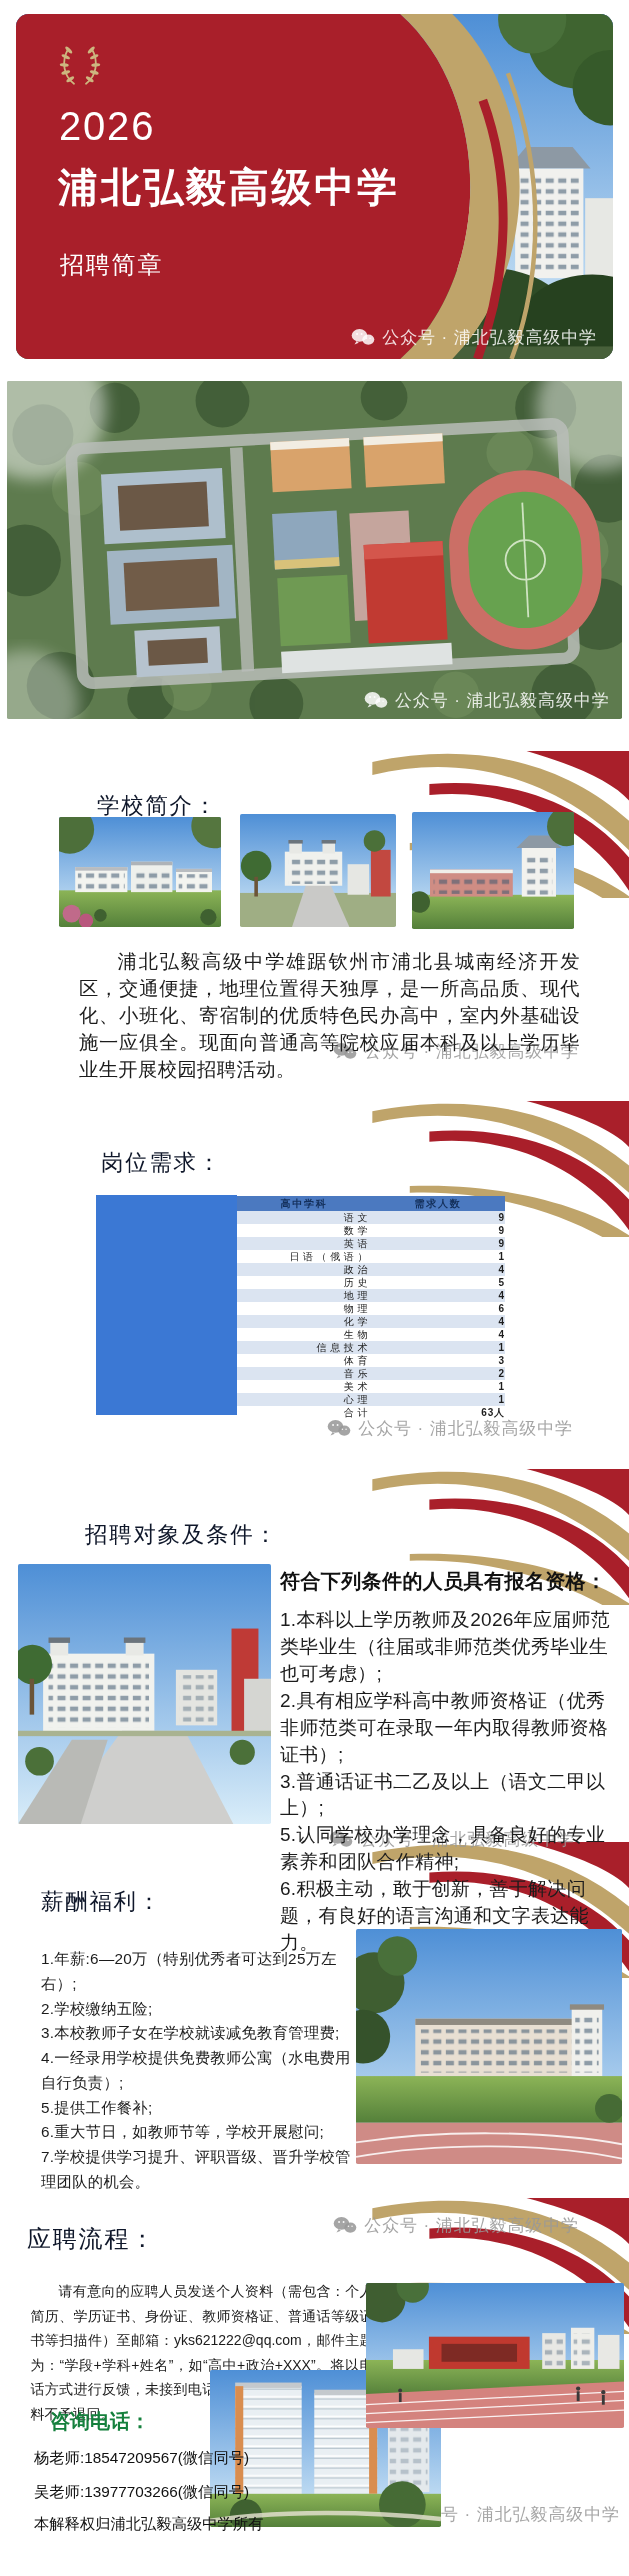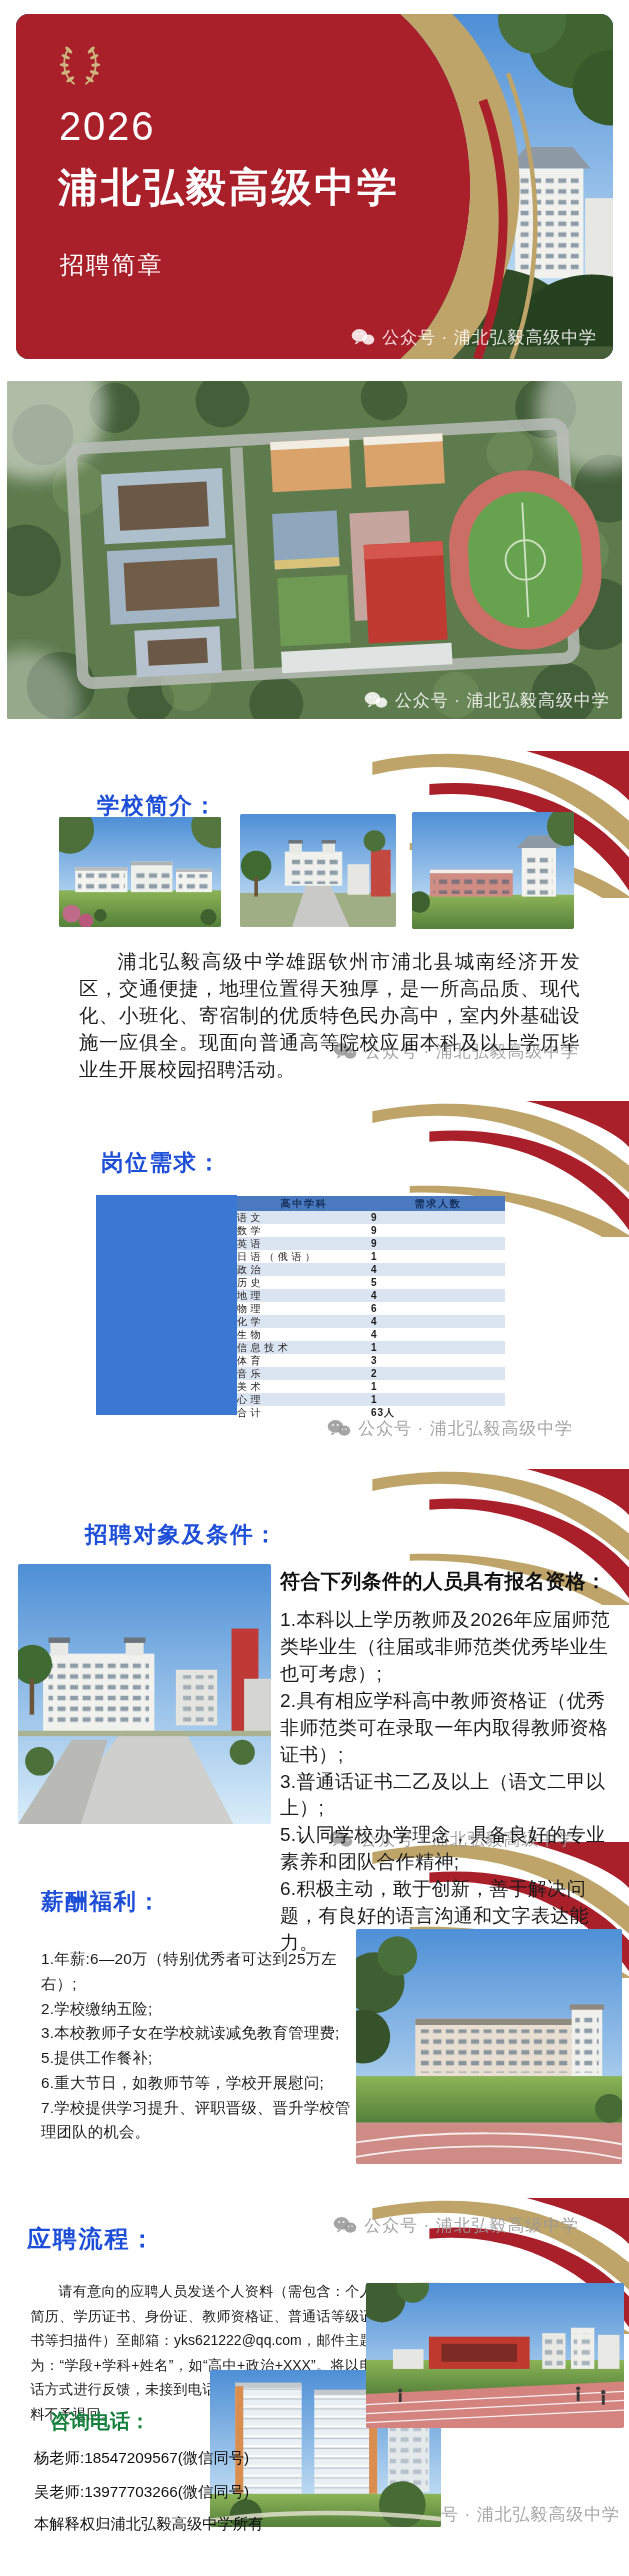--- a/index.html
+++ b/index.html
@@ -27,32 +27,32 @@
   .h-sub    { position:absolute; left:44px; top:235px; color:#fff; font-size:24px; letter-spacing:1.8px; }
   .h-wm { right:16px; bottom:10.8px; }
 
   
   .photo { position:absolute; overflow:hidden; border-radius:1.8px; z-index:2; }
   .photo svg { width:100%; height:100%; display:block; }
 
   .aerial { left:7.2px; top:381px; width:615px; height:338px; z-index:1; }
 
   
-  .sec-title { position:absolute; font-size:22.4px; font-weight:bold; color:#1d4ed8; letter-spacing:1.8px; z-index:2; }
+  .sec-title { position:absolute; font-size:22.4px; font-weight:normal; color:#0f172a; letter-spacing:1.8px; z-index:2; }
   .body-text { position:absolute; color:#1c1c1c; z-index:2; }
   .intro-para { left:79px; top:948px; width:501px; font-size:19.3px; line-height:1.4; font-weight:500;
                 text-align:justify; text-indent:2em; letter-spacing:0.4px; }
 
   
   .blue-panel { position:absolute; left:96px; top:1195px; width:141px; height:220px; background:#3b78d4; z-index:2; }
   .pos-table { position:absolute; left:237px; top:1196px; width:268px; height:221px; border-collapse:collapse;
                table-layout:fixed; font-size:10px; color:#1d1d1d; background:#fff; z-index:2; }
   .pos-table th { background:#4b79c0; color:#14305c; font-weight:bold; height:15.3px; font-size:10px;
                   letter-spacing:1.8px; text-align:center; }
-  .pos-table td { text-align:left; height:13px; line-height:1.1; padding:0; }
+  .pos-table td { text-align:right; height:13px; line-height:1.1; padding:0; }
   .pos-table td.subj { letter-spacing:3.6px; }
   .pos-table td.num  { font-weight:bold; letter-spacing:0.9px; }
   .pos-table tr.alt  { background:#dbe4f1; }
 
   
   .req-head { font-size:20px; font-weight:bold; color:#111; margin-bottom:11.7px; letter-spacing:0.4px; }
   .req-list .li { font-size:19px; line-height:1.42; font-weight:400; letter-spacing:0.3px; }
   .ben-list .li { font-size:15.3px; line-height:1.62; font-weight:500; letter-spacing:0.3px; }
 
   .proc-para { left:30.5px; top:2279px; width:343px; font-size:14px; line-height:1.75; font-weight:500;
@@ -484,20 +484,21 @@
       <path d="M0,238 C90,224 210,224 296,240" stroke="#ffffff" stroke-width="2" fill="none" opacity="0.85"></path>
       <path d="M0,254 C90,238 210,238 296,256" stroke="#ffffff" stroke-width="2" fill="none" opacity="0.85"></path>
       <circle cx="282" cy="200" r="16" fill="#466b35"></circle>
     </svg>
   </div>
 
   <div class="body-text ben-list" style="left:41px; top:1947px; width:316px;">
       <div class="li">1.年薪:6—20万（特别优秀者可达到25万左右）;</div>
       <div class="li">2.学校缴纳五险;</div>
       <div class="li">3.本校教师子女在学校就读减免教育管理费;</div>
+      <div class="li">4.一经录用学校提供免费教师公寓（水电费用自行负责）;</div>
       <div class="li">5.提供工作餐补;</div>
       <div class="li">6.重大节日，如教师节等，学校开展慰问;</div>
       <div class="li">7.学校提供学习提升、评职晋级、晋升学校管理团队的机会。</div>
     </div>
   <div class="wm wm-gray" style="right:50px; top:2214px; z-index:2;">
   <span class="wm-ic">
     <svg viewBox="0 0 34 26" width="24" height="19" aria-hidden="true">
       <ellipse cx="12" cy="10" rx="11" ry="9" fill="currentColor"></ellipse>
       <path d="M8,18 l-3,5 6,-2.6 z" fill="currentColor"></path>
       <ellipse cx="24.5" cy="16" rx="8.5" ry="7.2" fill="currentColor"></ellipse>

